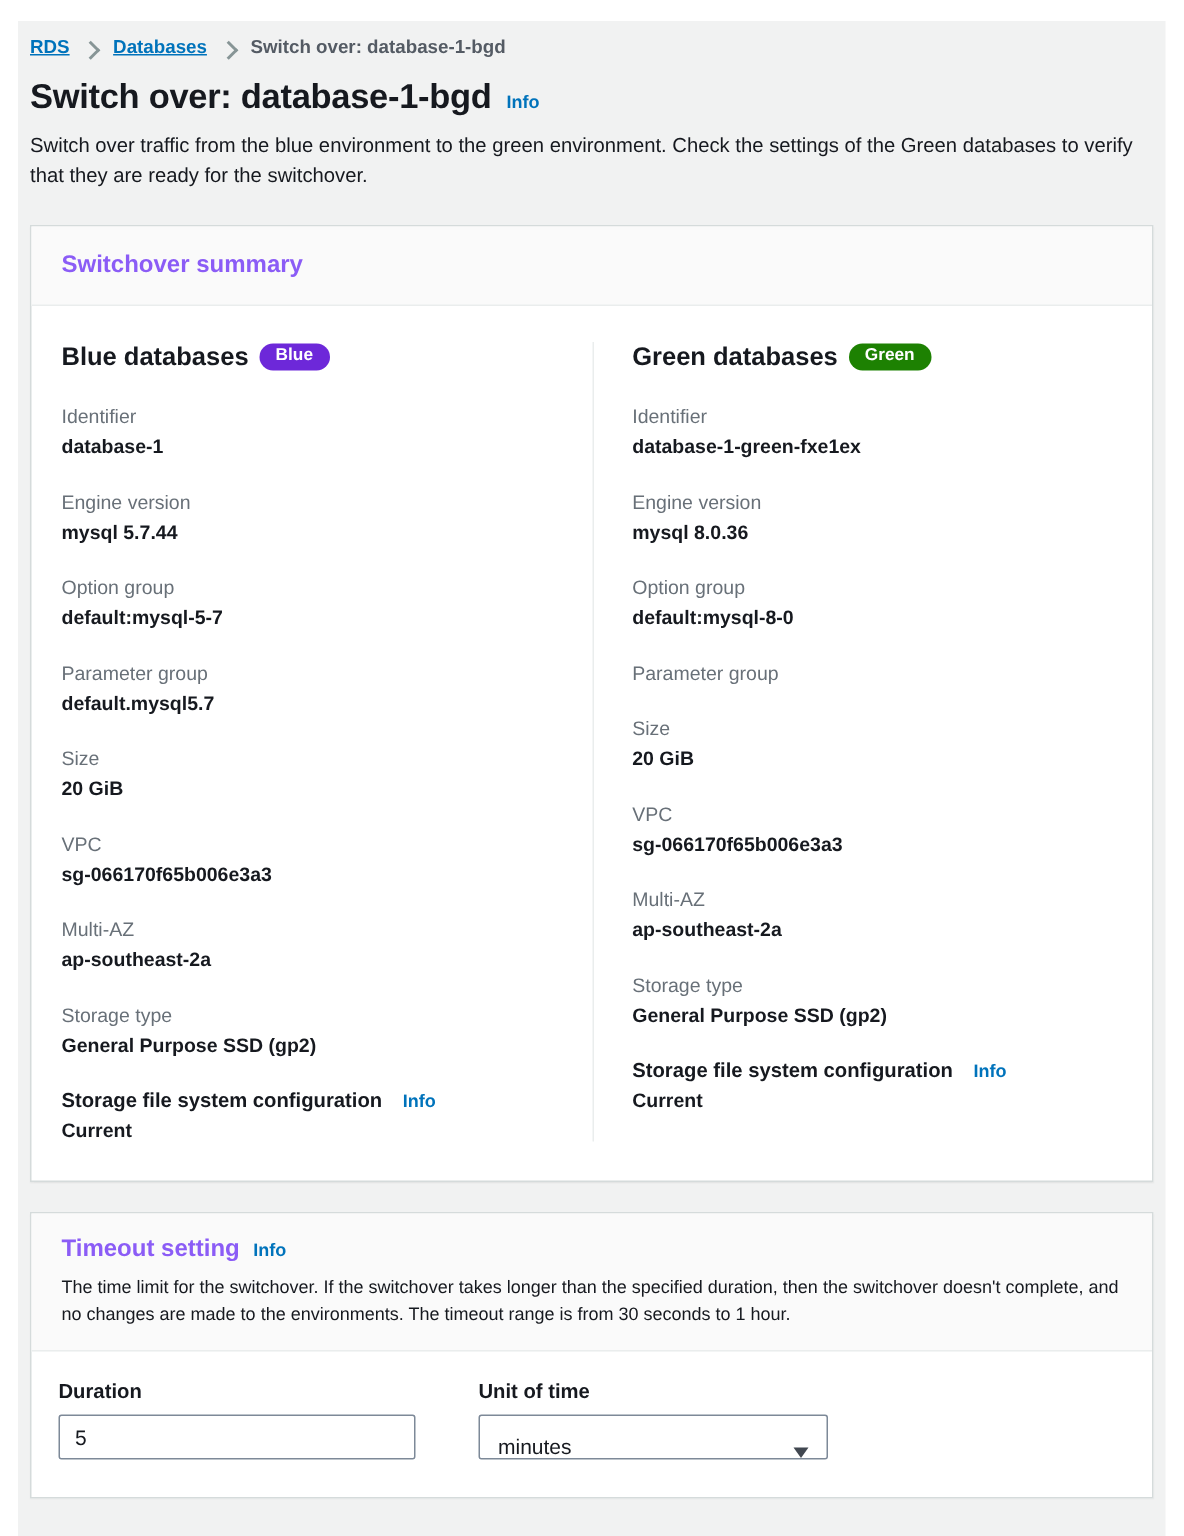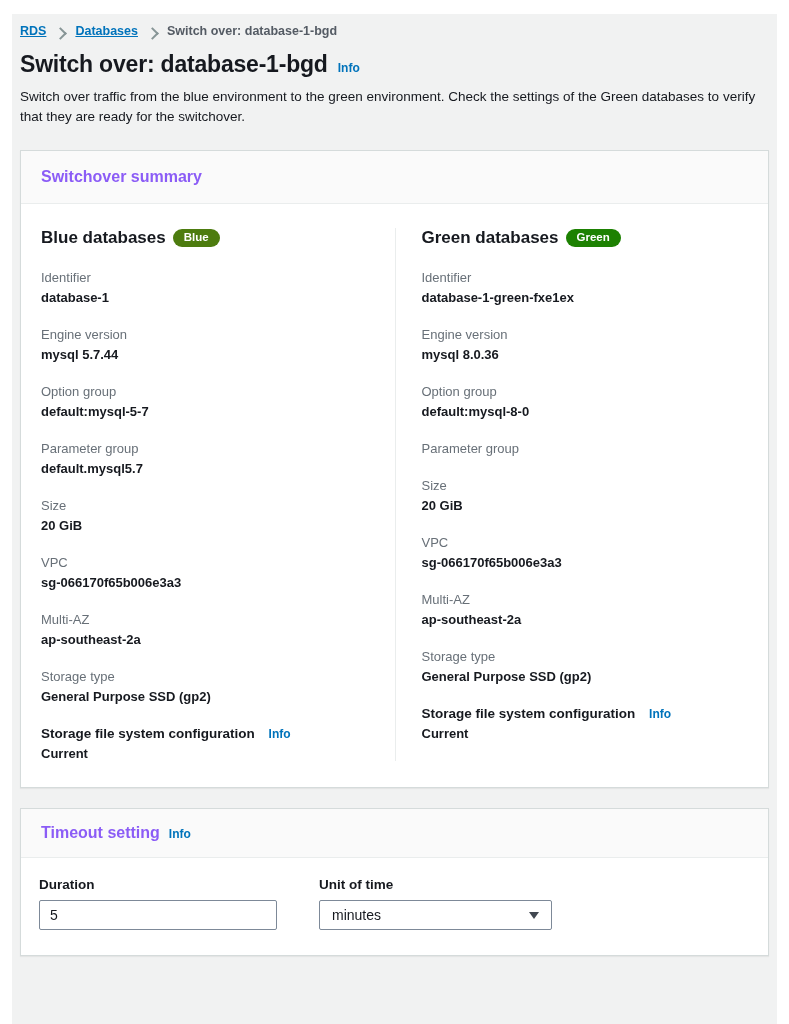--- a/index.html
+++ b/index.html
@@ -49,21 +49,21 @@
   .form-label{font-size:13.5px;font-weight:700;color:#16191f;}
   .text-input{
     margin-top:8px;width:238px;height:30px;box-sizing:border-box;
     border:1px solid #7d8998;border-radius:2px;padding:0 10px;
     font-size:14px;color:#16191f;background:#fff;outline:none;
     font-family:"Liberation Sans","DejaVu Sans",sans-serif;
   }
   .select{
     margin-top:8px;width:233px;height:30px;box-sizing:border-box;
     border:1px solid #7d8998;border-radius:2px;background:#fff;
-    display:flex;align-items:center;justify-content:space-between;
+    display:flex;align-items:flex-end;justify-content:space-between;
     padding:0 12px;cursor:pointer;
   }
   .select-value{font-size:14px;color:#16191f;}
   .caret-down{width:0;height:0;border-left:5px solid transparent;border-right:5px solid transparent;border-top:7px solid #414750;}
 </style>
 </head>
 <body>
 
 <div class="console">
 
@@ -83,21 +83,21 @@
 
   <section class="card card-summary">
     <div class="card-header">
       <span class="card-title">Switchover summary</span>
     </div>
     <div class="summary-body">
 
       <div class="col col-left">
         <div class="col-heading">
           <span class="col-heading-text">Blue databases</span>
-          <span class="badge" style="background:#4d7c0f">Blue</span>
+          <span class="badge" style="background:#6d28d9">Blue</span>
         </div>
         <div class="field">
           <div class="field-label">Identifier</div>
           <div class="field-value">database-1</div>
         </div>
         <div class="field">
           <div class="field-label">Engine version</div>
           <div class="field-value">mysql 5.7.44</div>
         </div>
         <div class="field">
@@ -180,20 +180,21 @@
 
     </div>
   </section>
 
   <section class="card card-timeout">
     <div class="card-header timeout-header">
       <div class="timeout-title-row">
         <span class="card-title">Timeout setting</span>
         <span class="info-link">Info</span>
       </div>
+      <div class="card-header-desc">The time limit for the switchover. If the switchover takes longer than the specified duration, then the switchover doesn't complete, and no changes are made to the environments. The timeout range is from 30 seconds to 1 hour.</div>
     </div>
     <div class="timeout-body">
       <div>
         <div class="form-label">Duration</div>
         <input class="text-input" type="text" value="5" style="">
       </div>
       <div>
         <div class="form-label">Unit of time</div>
         <div class="select">
           <span class="select-value">minutes</span>

